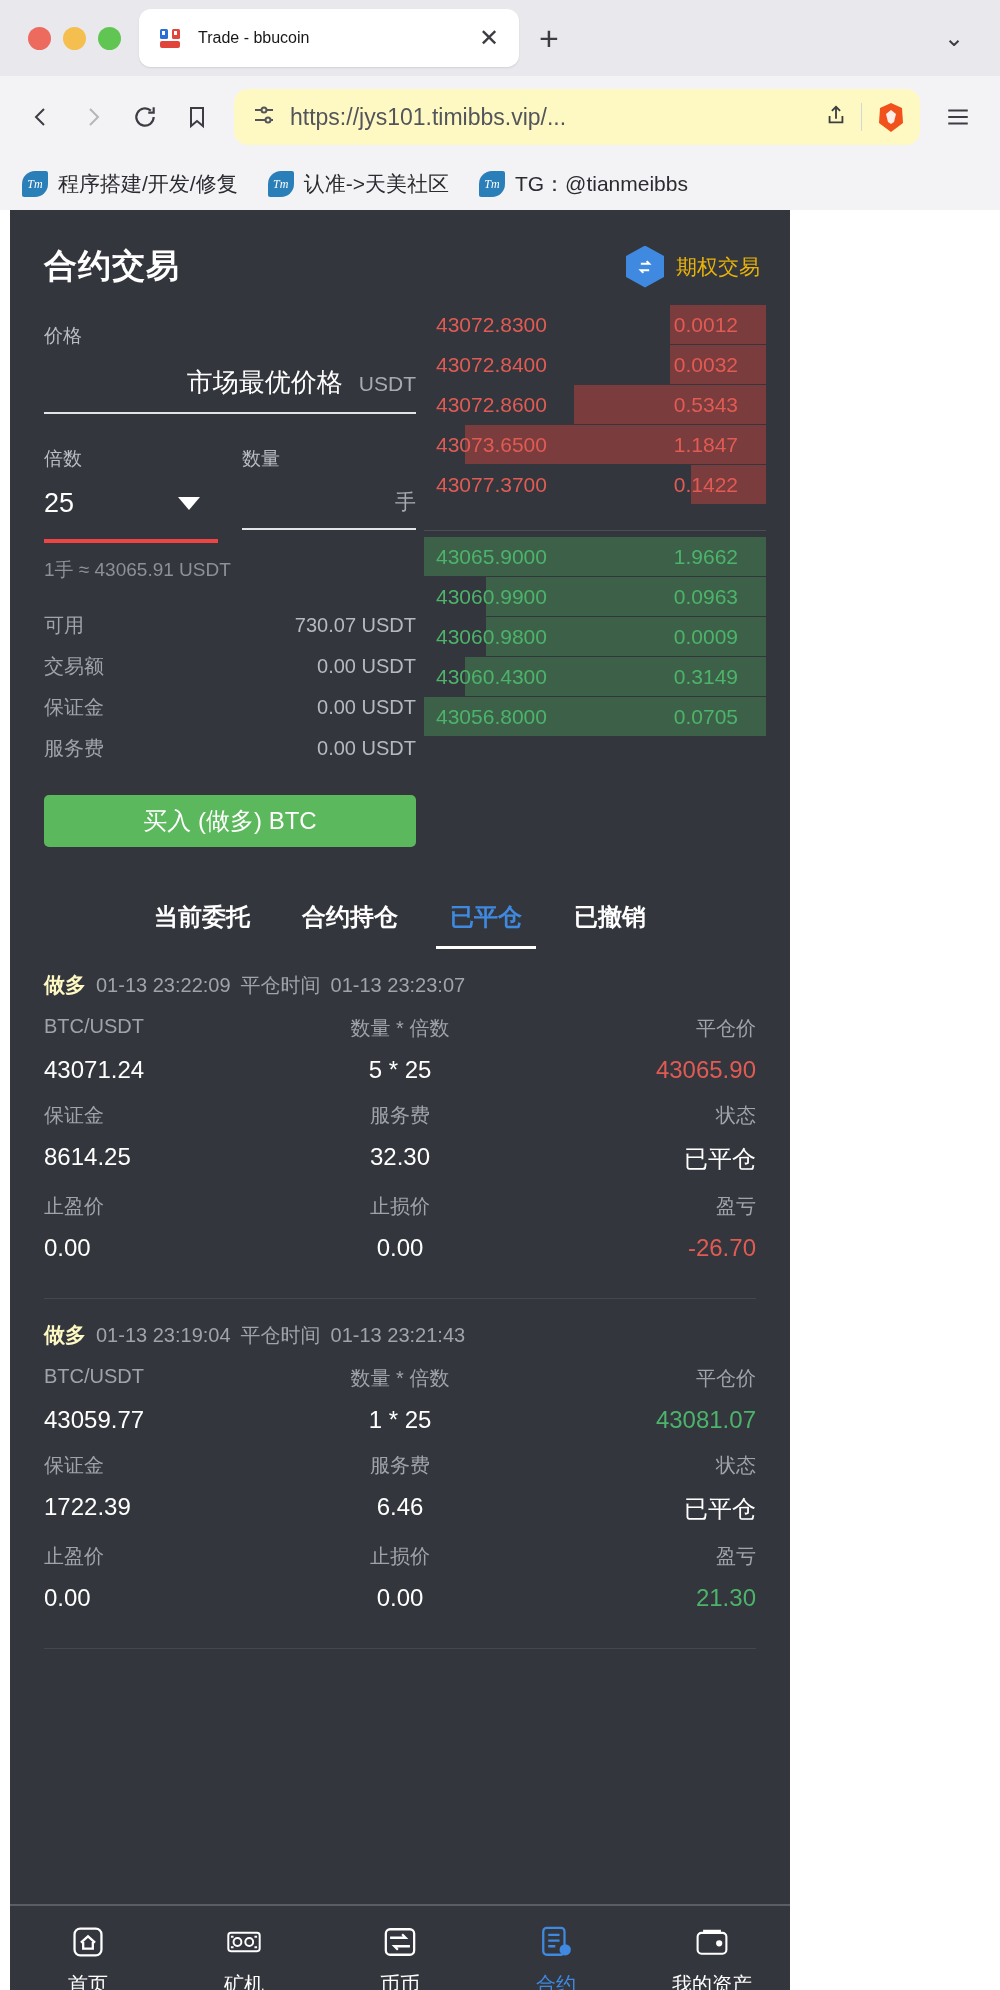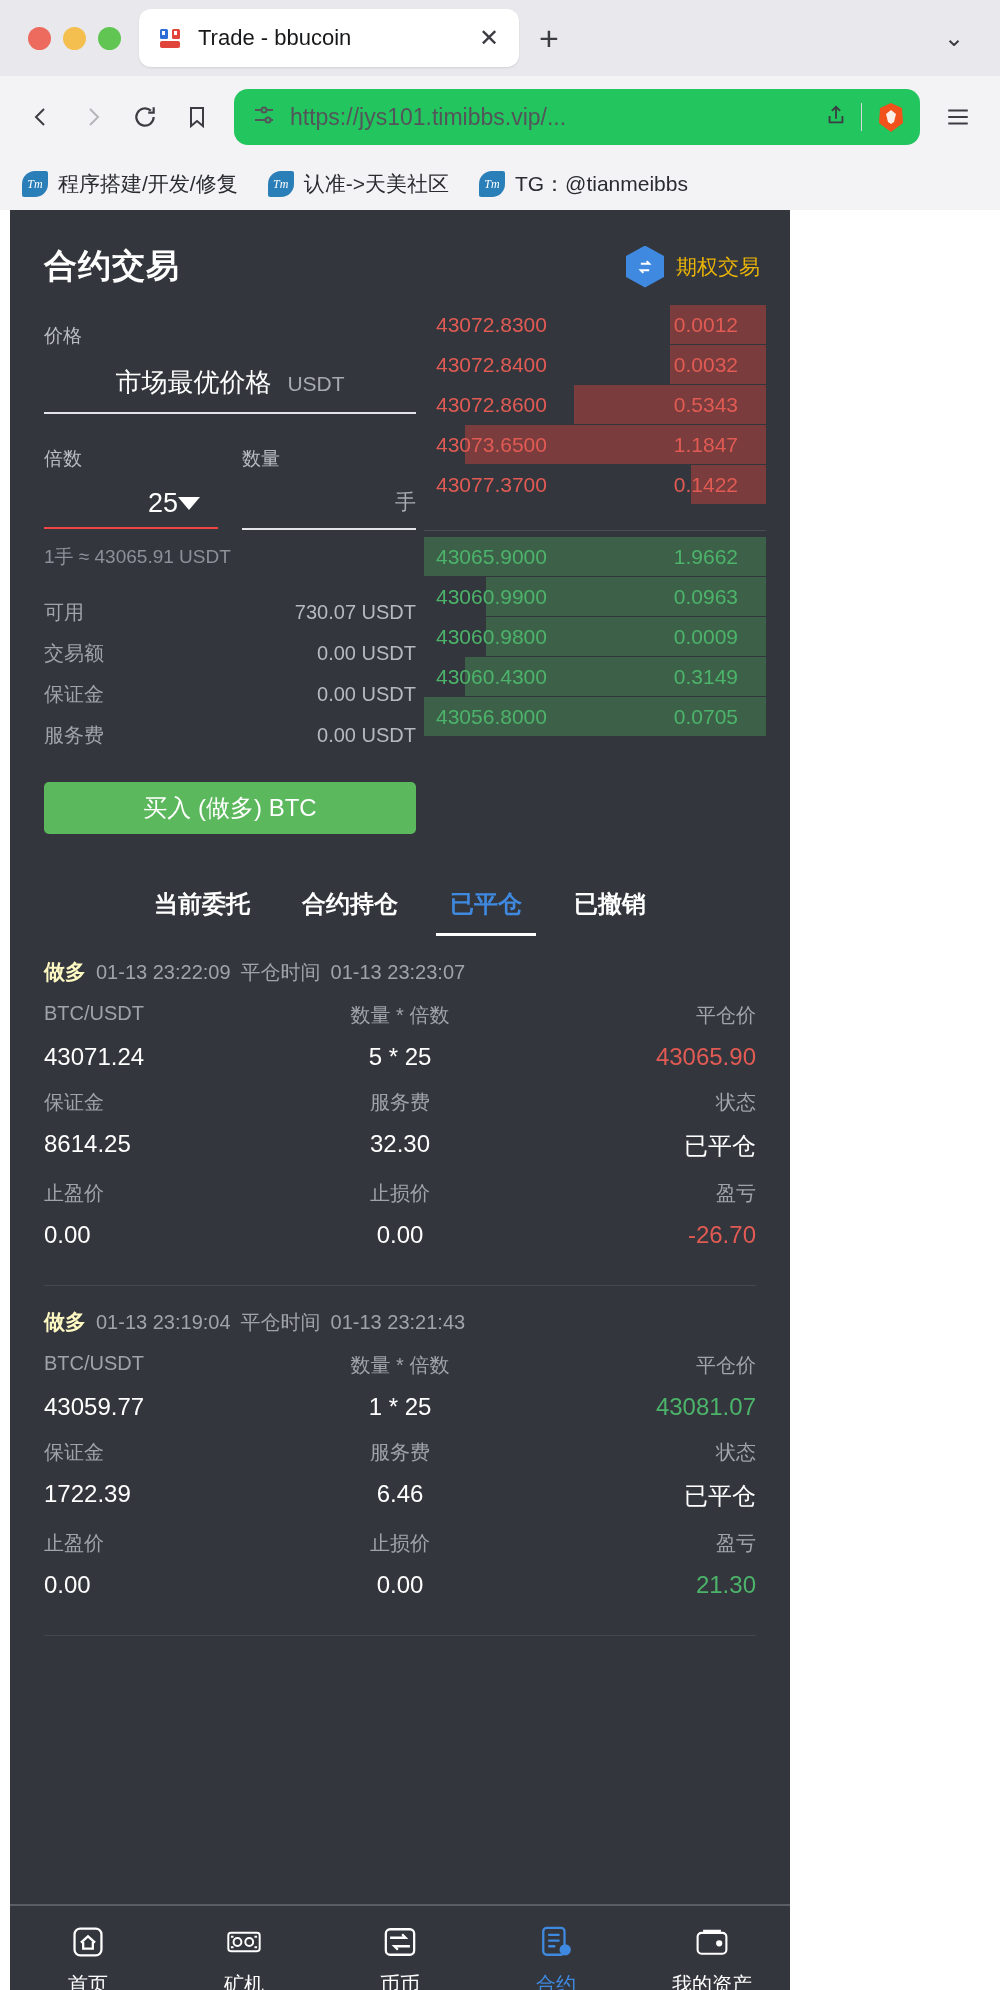--- a/index.html
+++ b/index.html
@@ -26,21 +26,21 @@
     display: flex; align-items: center; gap: 14px;
     background: #ffffff; border-radius: 12px;
     height: 58px; padding: 0 16px 0 18px; min-width: 380px;
     box-shadow: 0 1px 2px rgba(0,0,0,.10);
   }
   .favicon {
     width: 27px; height: 27px; flex: 0 0 27px;
     position: relative; border-radius: 3px;
   }
   .tab-title {
-    font-size: 22px; color: #17181a; white-space: nowrap;
+    font-size: 16px; color: #17181a; white-space: nowrap;
     overflow: hidden; text-overflow: ellipsis; flex: 1;
   }
   .tab-close {
     font-size: 24px; color: #3c3c43; width: 28px; text-align: center;
     line-height: 1; font-weight: 400; cursor: pointer;
   }
   .newtab {
     font-size: 34px; color: #3c3c43; width: 60px; text-align: center;
     font-weight: 300; cursor: pointer; line-height: 1;
   }
@@ -50,21 +50,21 @@
   .navbar {
     height: 82px; background: #f3f3f5;
     display: flex; align-items: center; padding: 0 18px; gap: 6px;
   }
   .navicon {
     width: 46px; height: 46px; display: flex; align-items: center;
     justify-content: center; color: #3c3c43; cursor: pointer;
   }
   .navicon.dim { color: #b5b5ba; }
   .urlbar {
-    flex: 1; height: 56px; background: #22c55e; border-radius: 14px;
+    flex: 1; height: 56px; background: #fef9c3; border-radius: 14px;
     display: flex; align-items: center; padding: 0 14px 0 18px;
     gap: 14px; margin: 0 8px;
   }
   .url-text {
     flex: 1; font-size: 23px; color: #54555a; white-space: nowrap;
     overflow: hidden;
   }
   .urlbar-sep { width: 1px; height: 28px; background: #d6d6da; }
   .lion { width: 30px; height: 32px; }
   .hamburger { width: 48px; color: #3c3c43; display:flex; align-items:center; justify-content:center; cursor:pointer; }
@@ -101,30 +101,30 @@
   }
   .opt-label { font-size: 21px; color: #eab308; }
 
   .trade-body { display: flex; padding: 0 22px 0 34px; }
   .form-col { width: 372px; padding-top: 34px; }
   .book-col { width: 342px; padding-top: 16px; margin-left: 8px; }
 
   .field-label { font-size: 19px; color: #b9bcc2; margin-bottom: 16px; }
   .field-line {
     border-bottom: 2px solid #e2e4e8; padding-bottom: 12px;
-    display: flex; align-items: baseline; justify-content: center; gap: 16px;
+    display: flex; align-items: baseline; justify-content: flex-end; gap: 16px;
   }
   .field-value { font-size: 26px; color: #ffffff; }
   .field-unit { font-size: 21px; color: #a7aab0; }
 
   .row2 { display: flex; gap: 24px; margin-top: 32px; }
   .row2 > div { flex: 1; }
   .sel-line {
-    border-bottom: 2px solid #ef4444; padding-bottom: 8px;
-    display: flex; align-items: center; justify-content: flex-end;
+    border-bottom: 4px solid #ef4444; padding-bottom: 20px;
+    display: flex; align-items: center; justify-content: space-between;
   }
   .sel-value { font-size: 27px; color: #ffffff; }
   .caret {
     width: 0; height: 0; border-left: 11px solid transparent;
     border-right: 11px solid transparent; border-top: 13px solid #ffffff;
     margin-right: 18px;
   }
   .qty-line {
     border-bottom: 2px solid #e2e4e8; padding-bottom: 12px;
     display: flex; align-items: baseline; justify-content: flex-end;

